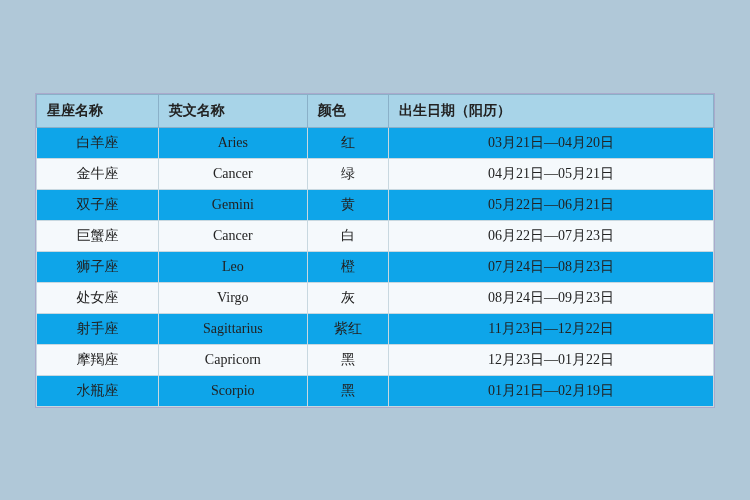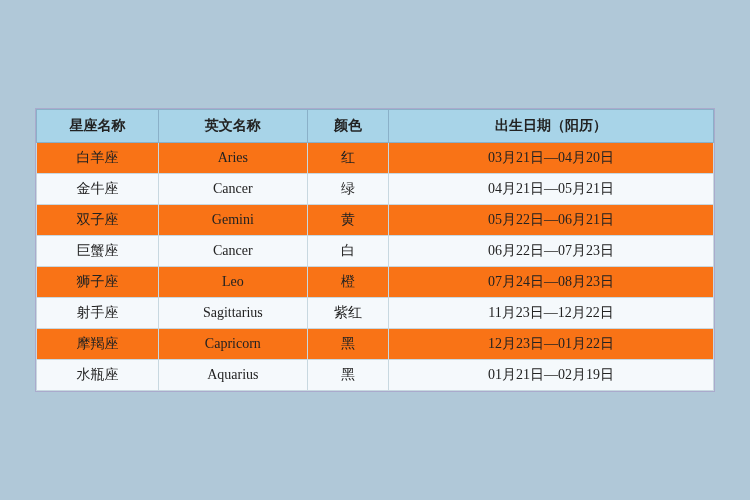--- a/index.html
+++ b/index.html
@@ -21,27 +21,27 @@
     table {
       width: 100%;
       border-collapse: collapse;
     }
     thead tr {
       background-color: #a8d4e8;
     }
     thead th {
       border: 1px solid #8ab0c8;
       padding: 7px 10px;
-      text-align: center;
+      text-align: left;
       font-weight: bold;
       color: #222;
       font-size: 14px;
     }
     tbody tr {
-      background-color: #f97316;
+      background-color: #0ea5e9;
     }
     tbody tr:nth-child(even) {
       background-color: #f5f9fc;
     }
     tbody td {
       border: 1px solid #c8d8e0;
       padding: 6px 10px;
       text-align: center;
       color: #222;
       font-size: 14px;
@@ -89,32 +89,38 @@
           <td>白</td>
           <td>06月22日—07月23日</td>
         </tr>
         <tr>
           <td>狮子座</td>
           <td>Leo</td>
           <td>橙</td>
           <td>07月24日—08月23日</td>
         </tr>
         <tr>
+          <td>处女座</td>
+          <td>Virgo</td>
+          <td>灰</td>
+          <td>08月24日—09月23日</td>
+        </tr>
+        <tr>
           <td>射手座</td>
           <td>Sagittarius</td>
           <td>紫红</td>
           <td>11月23日—12月22日</td>
         </tr>
         <tr>
           <td>摩羯座</td>
           <td>Capricorn</td>
           <td>黑</td>
           <td>12月23日—01月22日</td>
         </tr>
         <tr>
           <td>水瓶座</td>
-          <td>Aquarius</td>
+          <td>Scorpio</td>
           <td>黑</td>
           <td>01月21日—02月19日</td>
         </tr>
       </tbody>
   </table>
 </div>
 
 </body></html>

